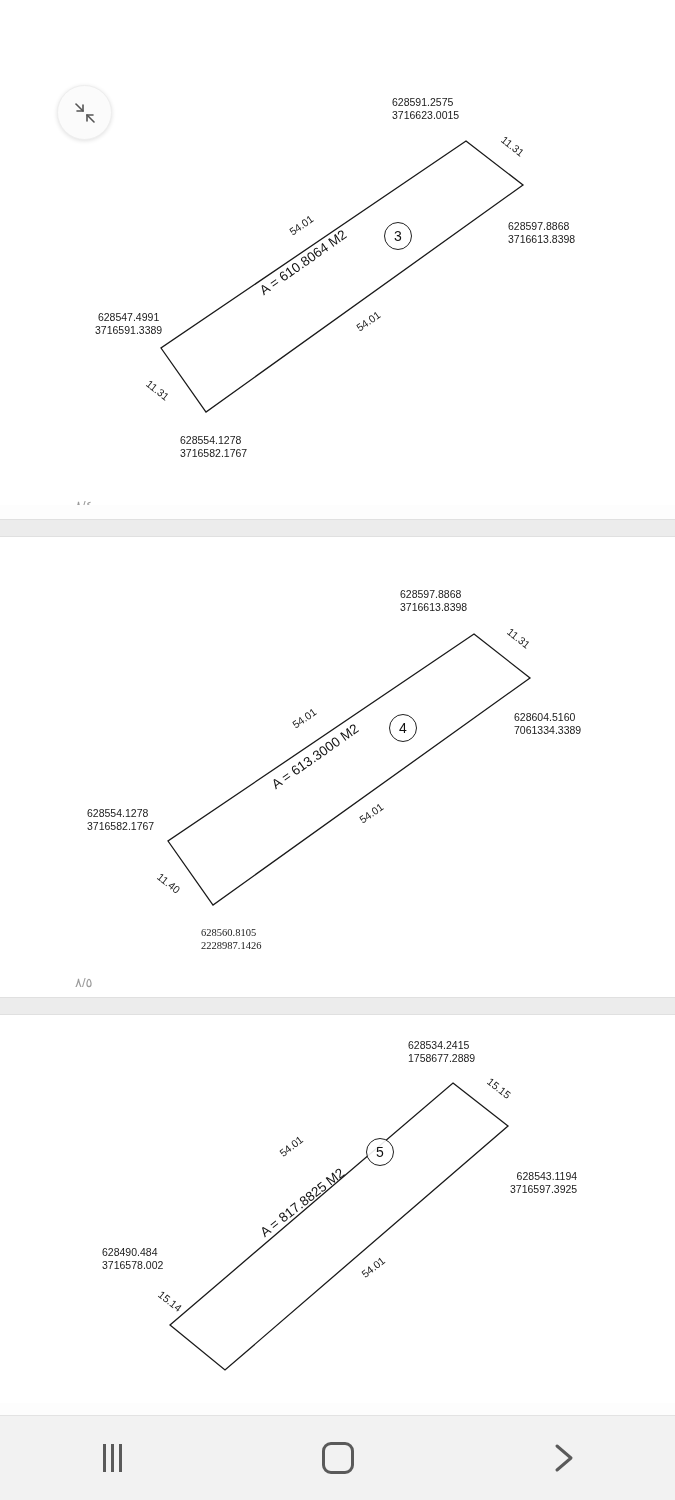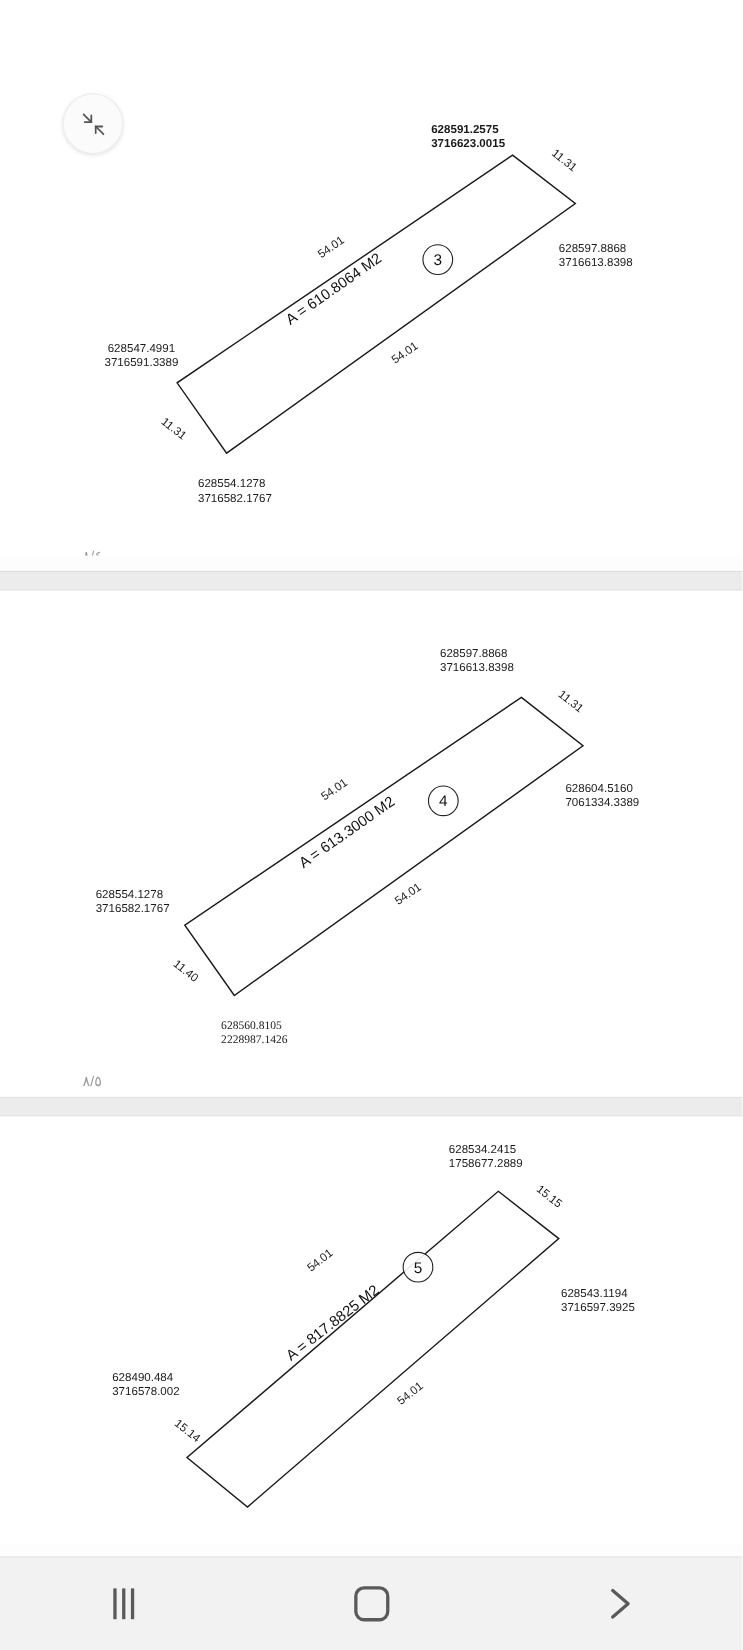--- a/index.html
+++ b/index.html
@@ -132,21 +132,21 @@
       <svg width="26" height="26" viewBox="0 0 26 26">
         <g stroke="#555" stroke-width="1.6" fill="none" stroke-linecap="round">
           <line x1="4" y1="4" x2="11" y2="11"></line>
           <polyline points="11,5 11,11 5,11"></polyline>
           <line x1="22" y1="22" x2="15" y2="15"></line>
           <polyline points="15,21 15,15 21,15"></polyline>
         </g>
       </svg>
     </div>
 
-    <div class="coord-text" style="left:392px; top:112px;font-weight:bold;">
+    <div class="coord-text" style="left:392px; top:96px;">
       <div>628591.2575</div>
       <div>3716623.0015</div>
     </div>
     <div class="coord-text" style="left:508px; top:220px;">
       <div>628597.8868</div>
       <div>3716613.8398</div>
     </div>
     <div class="coord-text" style="left:95px; top:311px;text-align:center;">
       <div>628547.4991</div>
       <div>3716591.3389</div>
@@ -206,21 +206,21 @@
 
   <div class="parcel-page" style="height:388px;">
     <svg class="parcel-svg" viewBox="0 0 675 388">
       <polygon points="453,68 508,111 225,355 170,310" fill="#ffffff" stroke="#1a1a1a" stroke-width="1.3"></polygon>
     </svg>
 
     <div class="coord-text" style="left:408px; top:24px;">
       <div>628534.2415</div>
       <div>1758677.2889</div>
     </div>
-    <div class="coord-text" style="left:510px; top:155px;">
+    <div class="coord-text" style="left:510px; top:155px;text-align:right;">
       <div>628543.1194</div>
       <div>3716597.3925</div>
     </div>
     <div class="coord-text" style="left:102px; top:231px;">
       <div>628490.484</div>
       <div>3716578.002</div>
     </div>
 
     <div class="edge-len" style="left:278px; top:125px; transform:rotate(-38deg);">54.01</div>
     <div class="edge-len" style="left:486px; top:67px; transform:rotate(38deg);">15.15</div>

